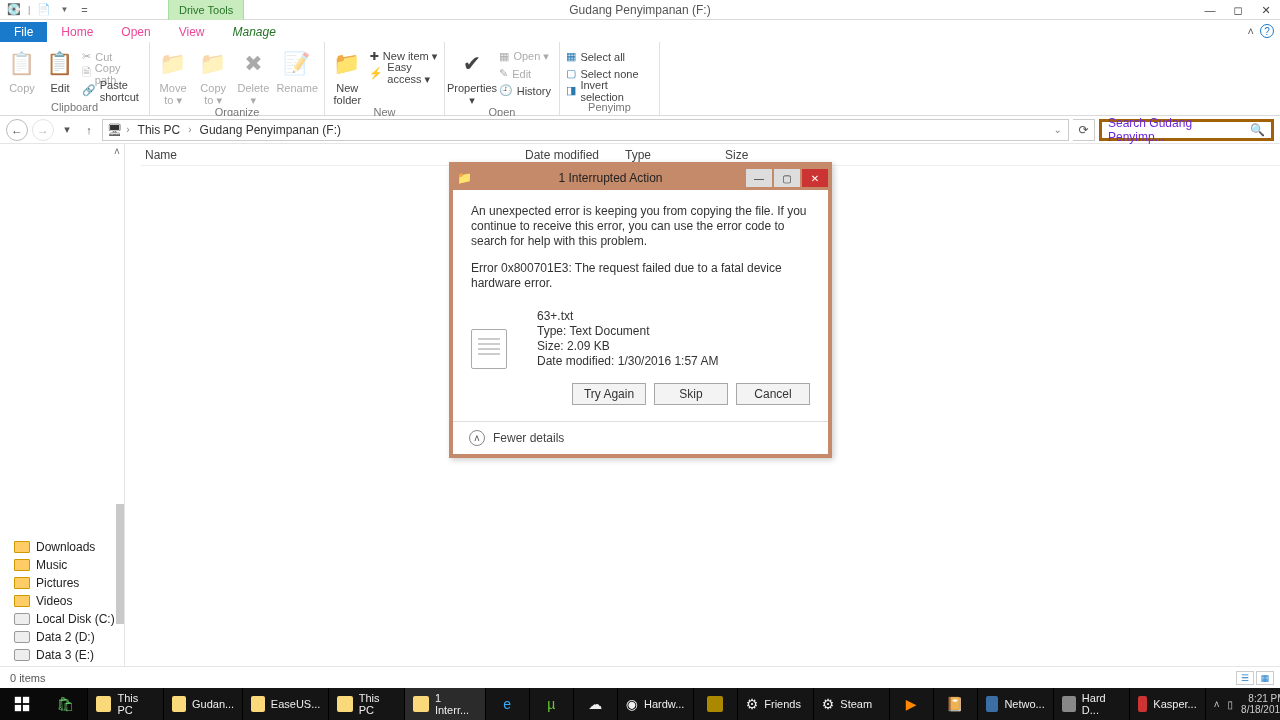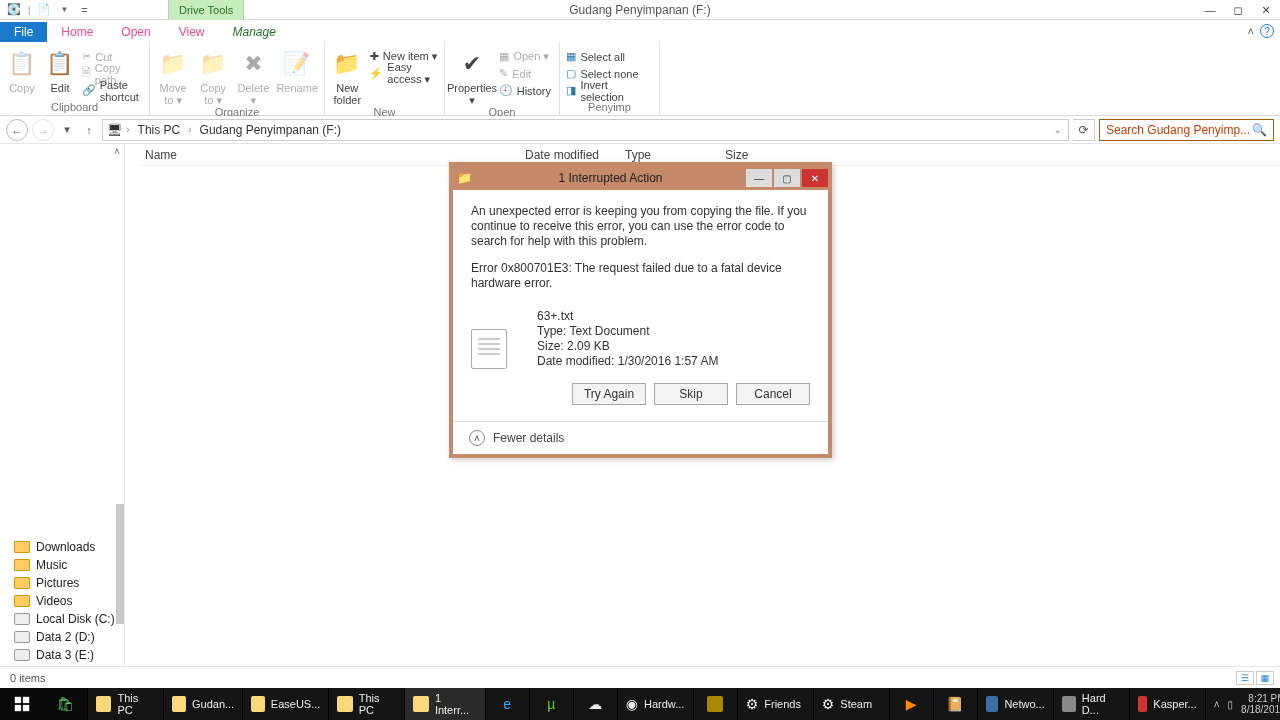--- a/index.html
+++ b/index.html
@@ -37,21 +37,21 @@
 
   
   .addrbar { position:absolute; top:116px; left:0; right:0; height:28px; background:#fff; border-bottom:1px solid #e5e5e5; display:flex; align-items:center; gap:4px; padding:0 6px;}
   .navbtn{ width:22px;height:22px; border:1px solid #bbb; border-radius:50%; display:flex; align-items:center; justify-content:center; color:#555; font-size:12px;}
   .navbtn.fwd{ opacity:.4;}
   .upbtn,.dropbtn{ width:18px; text-align:center; color:#555; font-size:11px;}
   .pathbox{ flex:1; height:22px; border:1px solid #ccc; display:flex; align-items:center; padding:0 4px; gap:2px; font-size:12px; color:#333;}
   .crumb{ padding:0 4px; }
   .sep{ color:#888; font-size:10px; padding:0 2px;}
   .refbtn{ width:22px;height:22px; border:1px solid #ccc; border-left:none; display:flex; align-items:center; justify-content:center; color:#555;}
-  .search{ width:175px; height:22px; border:1px solid #a16207; display:flex; align-items:center; padding:0 6px; color:#c2410c; font-size:12px; justify-content:space-between;}
+  .search{ width:175px; height:22px; border:3px solid #a16207; display:flex; align-items:center; padding:0 6px; color:#6d28d9; font-size:12px; justify-content:space-between;}
 
   
   .main { position:absolute; top:144px; bottom:32px; left:0; right:0; display:flex; }
   .navpane{ width:125px; border-right:1px solid #e5e5e5; position:relative; }
   .navitems{ position:absolute; bottom:6px; left:4px; right:0;}
   .navitem{ display:flex; align-items:center; gap:6px; height:18px; font-size:12px; color:#222; padding-left:10px; white-space:nowrap; overflow:hidden;}
   .drv-icon{ width:16px; height:12px; background:#eee; border:1px solid #999; border-radius:2px; position:relative;}
   .folder-icon{ width:16px; height:12px; background:#fc6; border:1px solid #c90; border-radius:1px;}
   .scrollthumb{ position:absolute; right:0; top:360px; width:8px; height:120px; background:#c9c9c9;}
   .scrollarrow{ position:absolute; right:0; width:14px; height:14px; display:flex; align-items:center;justify-content:center; color:#666; font-size:10px;}

